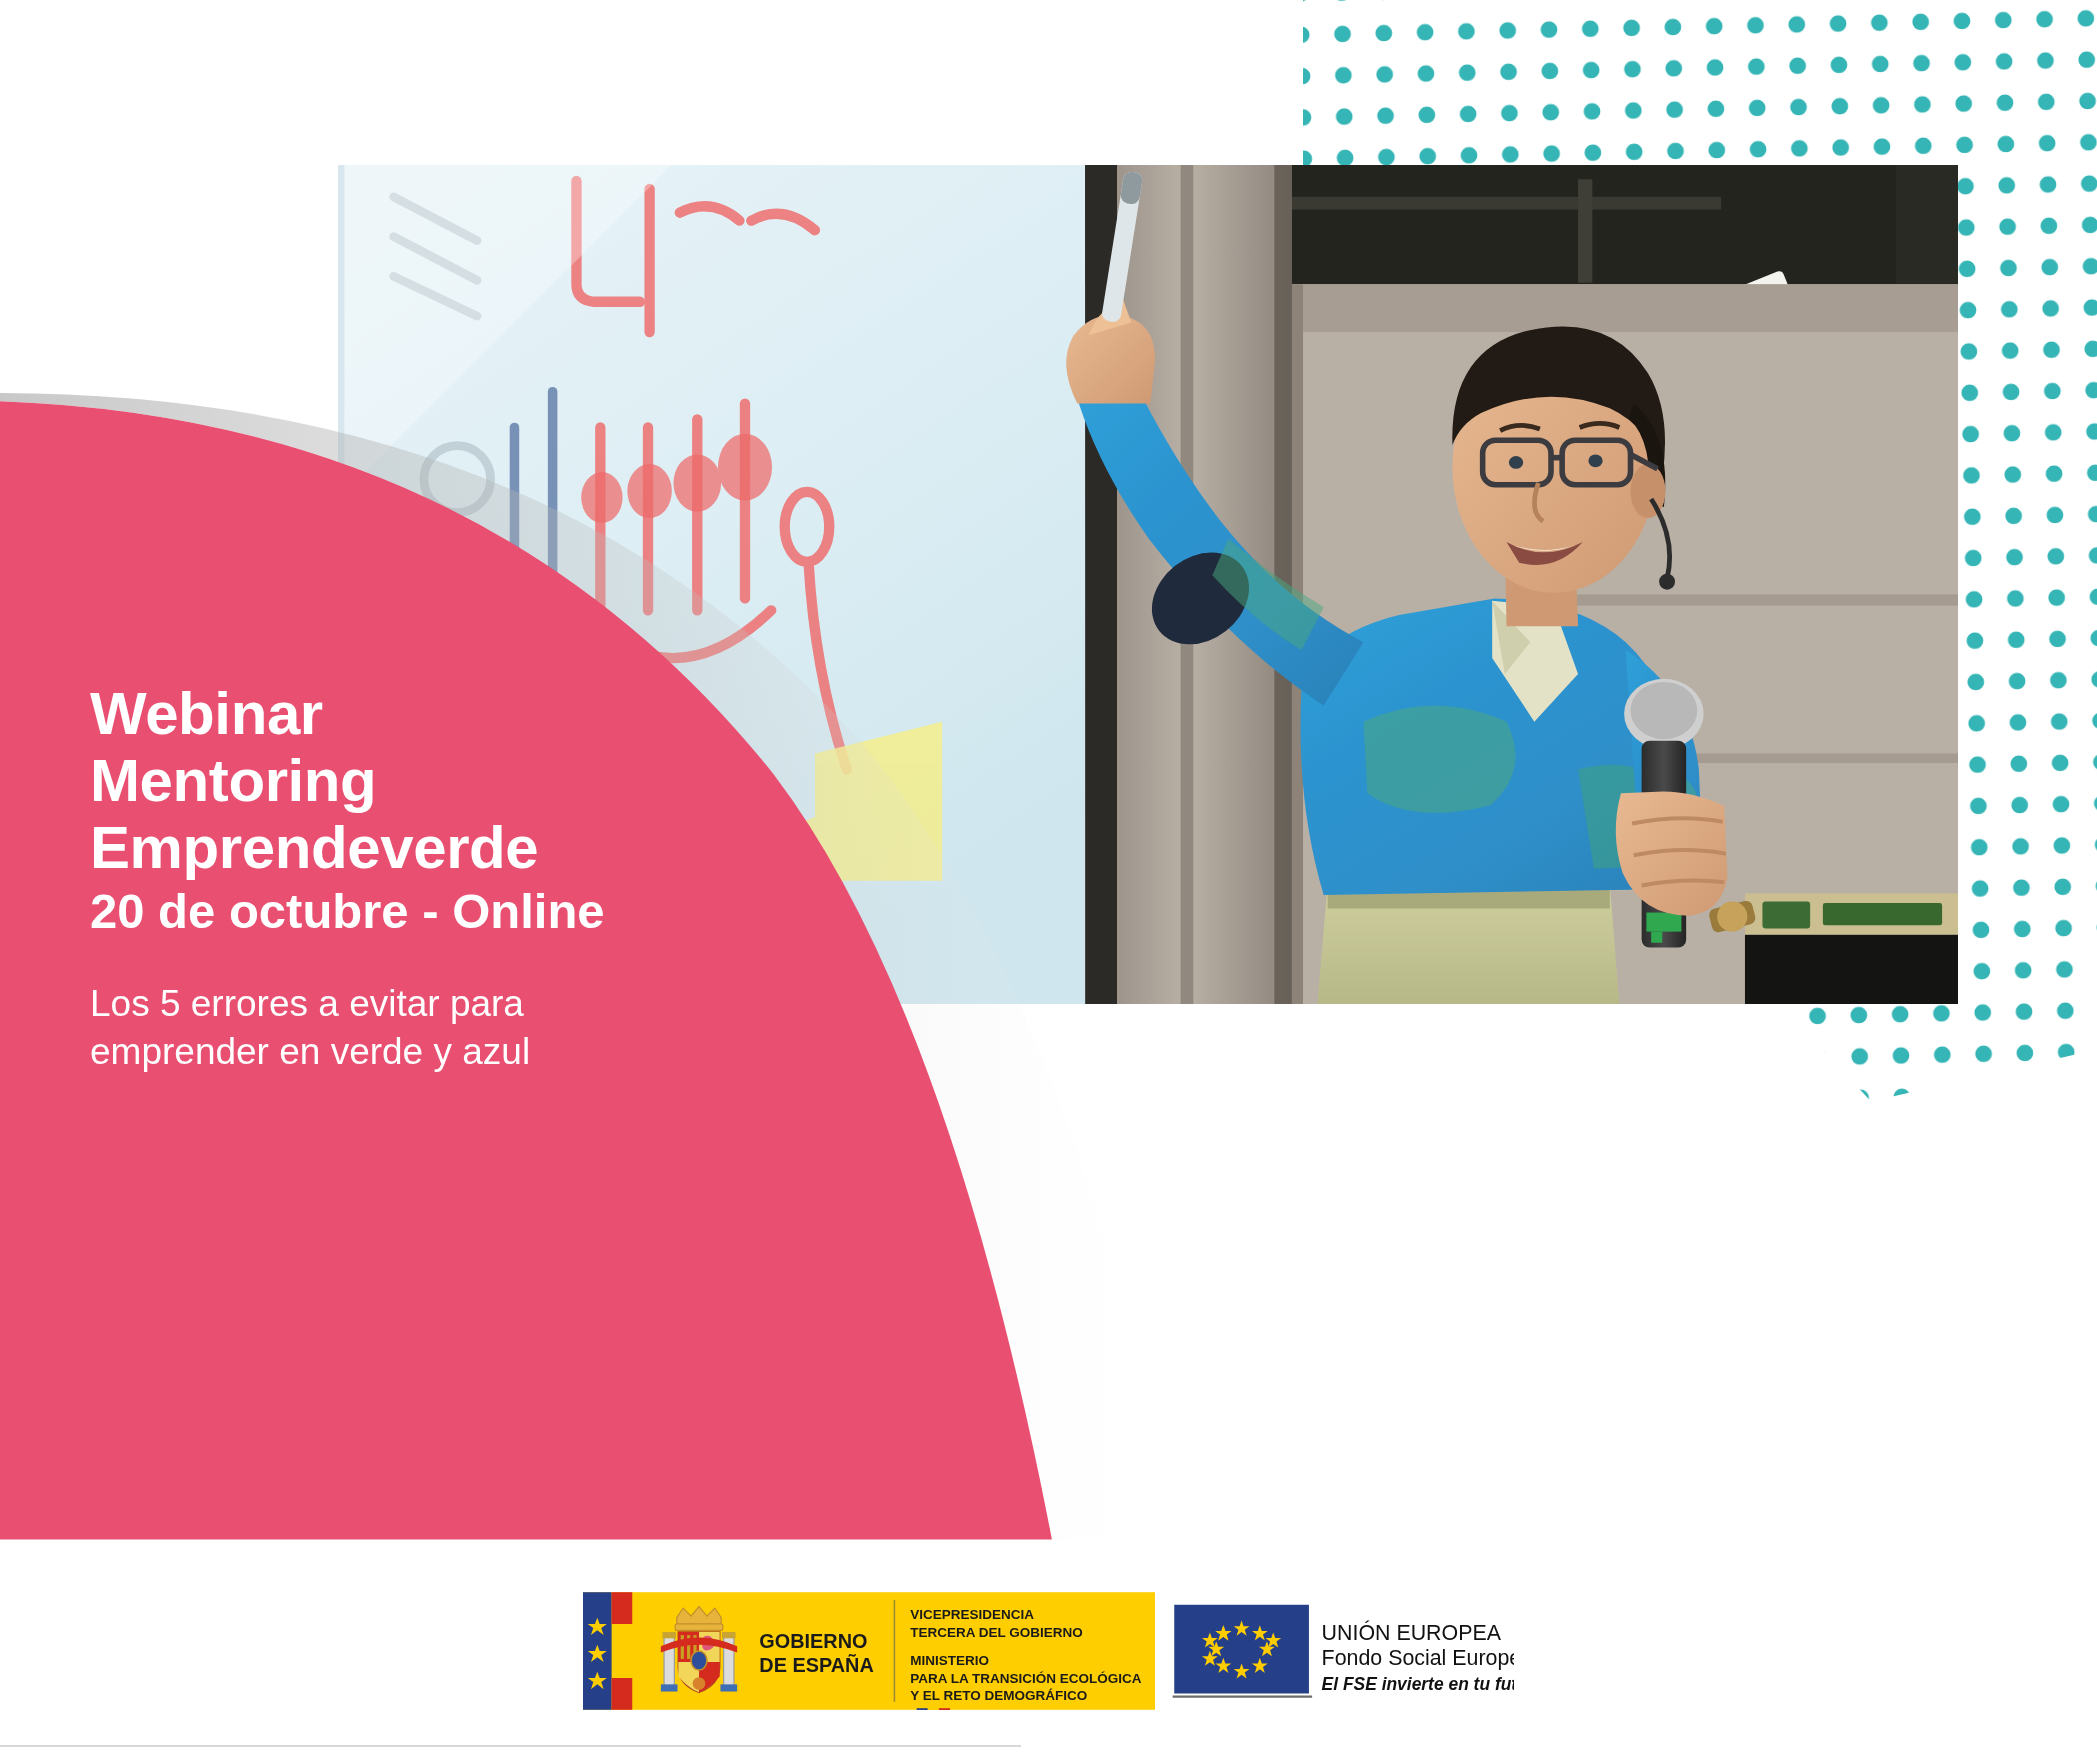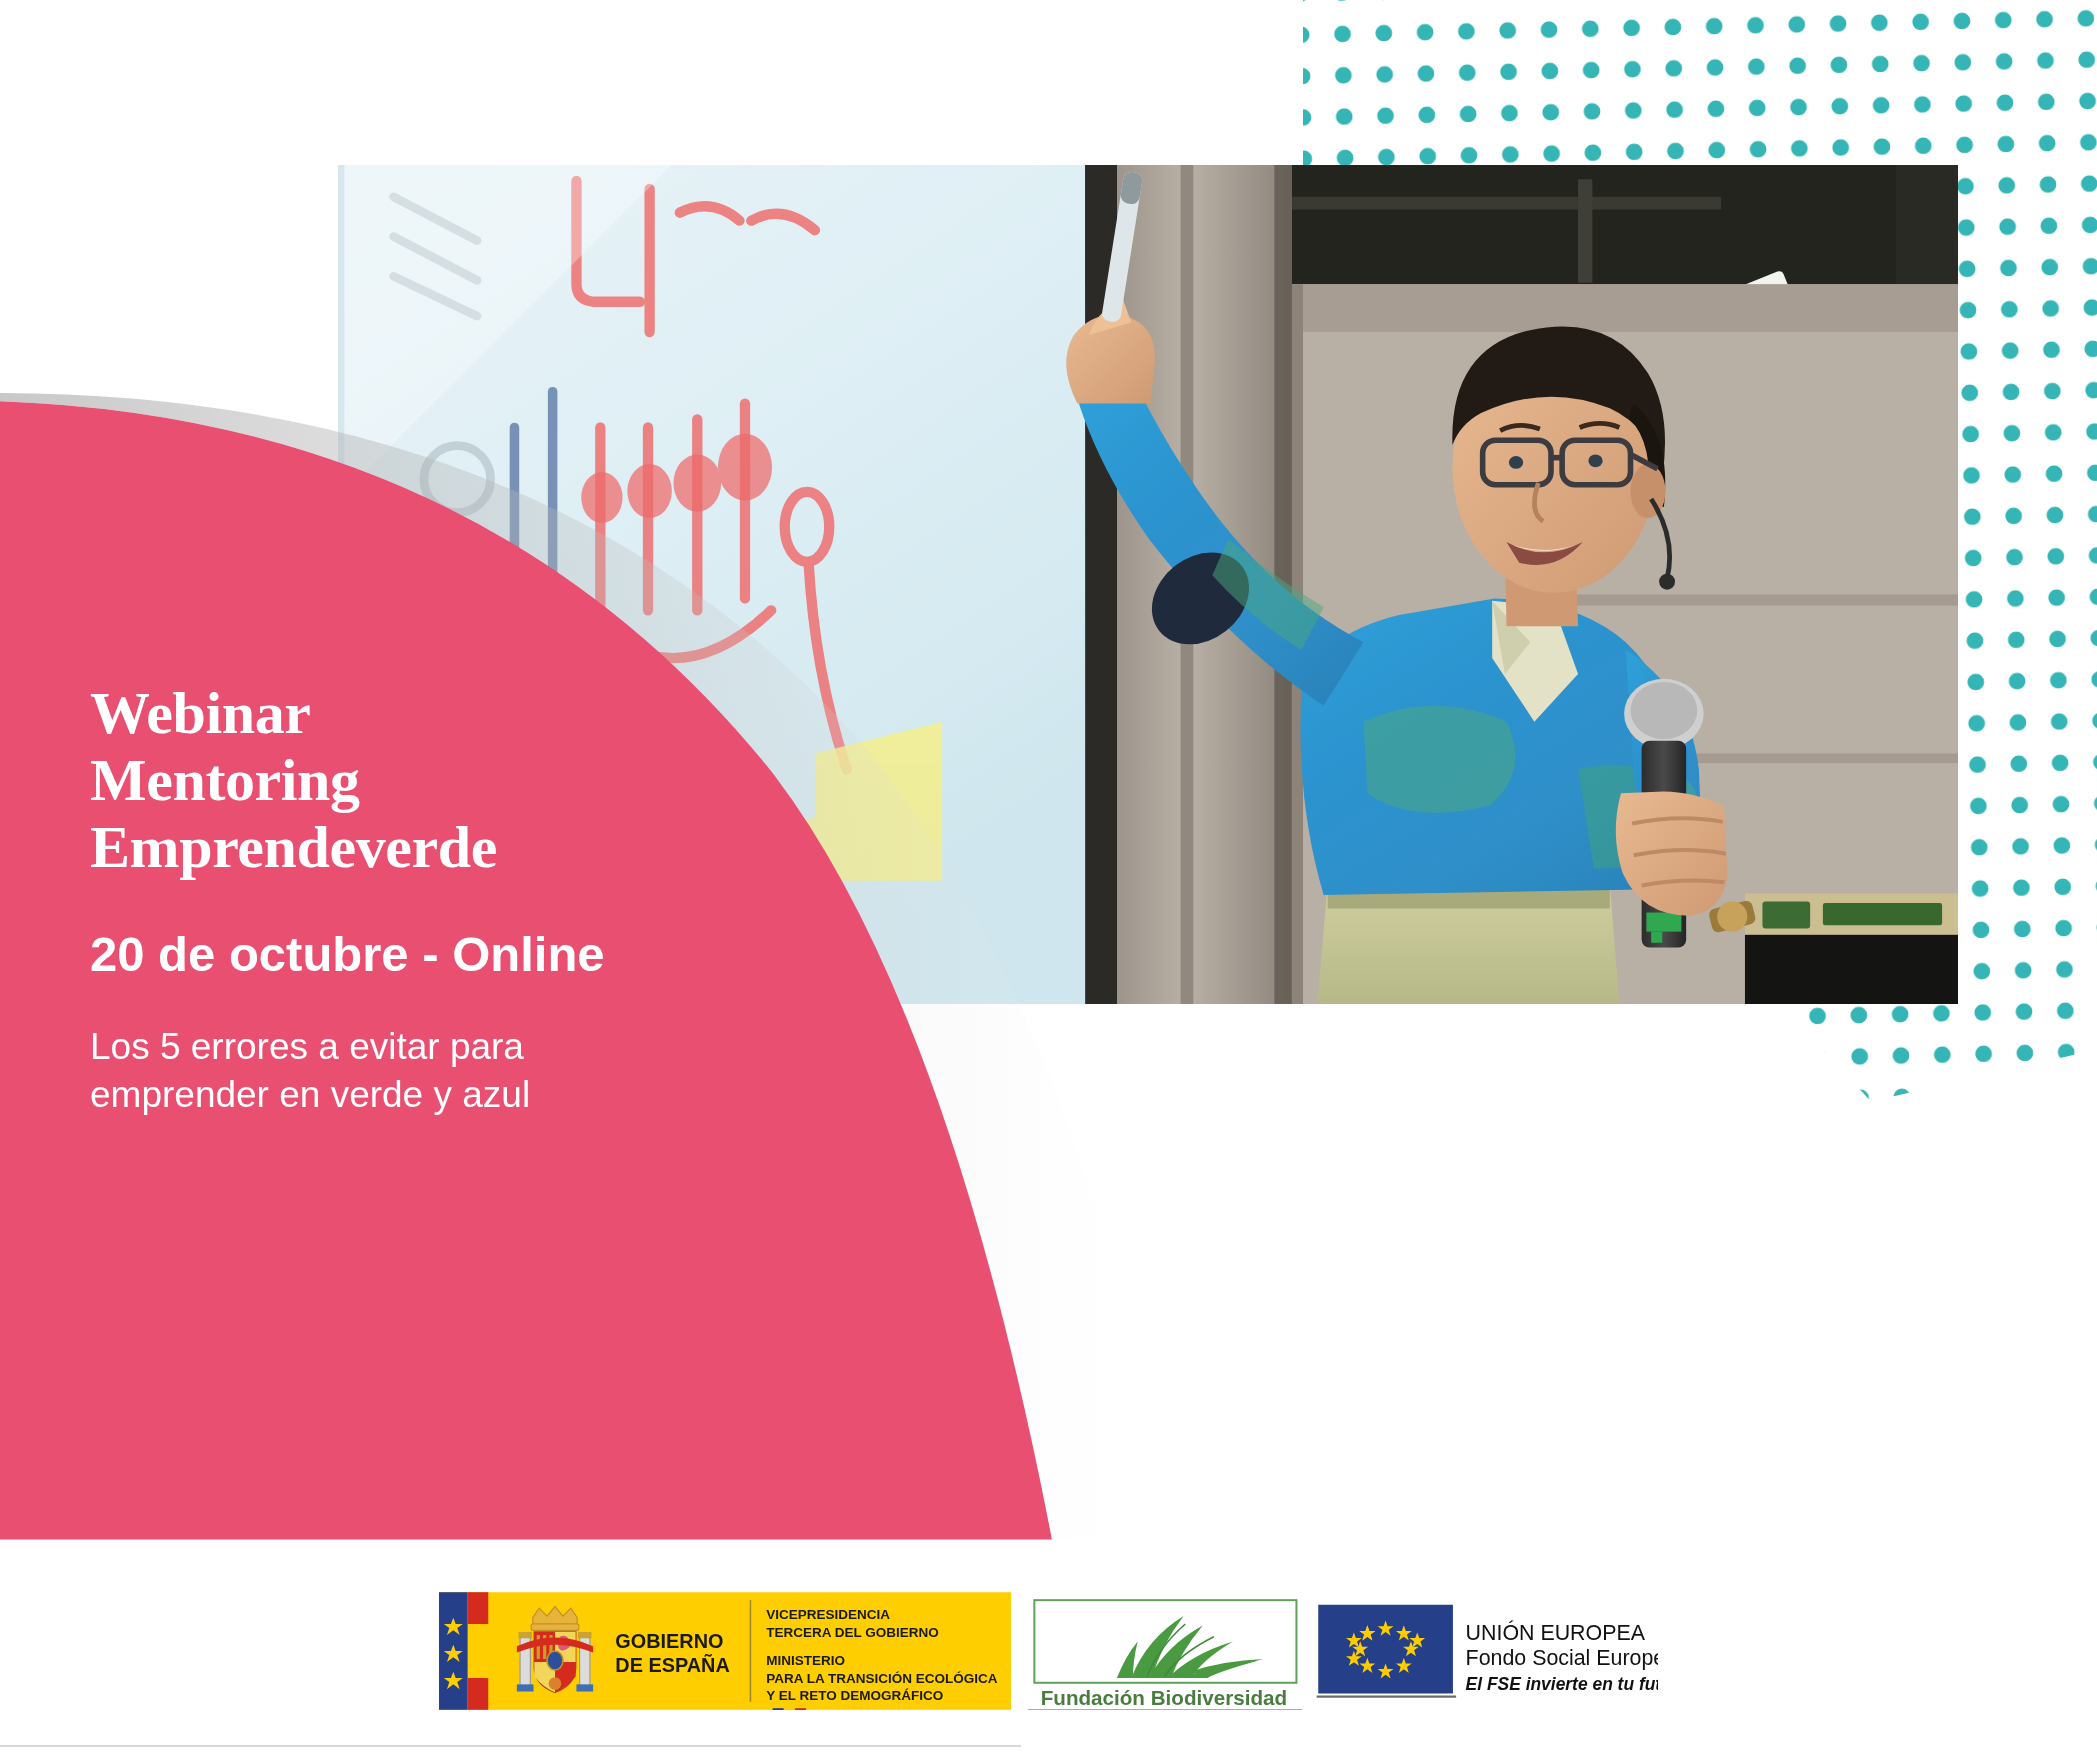--- a/index.html
+++ b/index.html
@@ -51,22 +51,20 @@
     width:842px;
     z-index:6;
     color:#ffffff;
   }
   #event-title{
     font-size:60px;
     font-weight:bold;
     line-height:1.12;
     letter-spacing:-0.4px;
     white-space:pre-line;
-    margin-bottom:43px;
-    font-family:Liberation Serif, serif;
   }
   #event-date{
     font-size:49px;
     font-weight:700;
     line-height:1.2;
     margin-bottom:40px;
   }
   #event-subject{
     font-size:37px;
     font-weight:400;
@@ -454,40 +452,20 @@
       <text x="412" y="136" font-family="Liberation Sans, sans-serif" font-size="17" font-weight="bold" fill="#1a1a1a">Y EL RETO DEMOGRÁFICO</text>
 
       <g transform="translate(420,146)">
         <rect x="0" y="0" width="14" height="8" fill="#254088"></rect>
         <rect x="14" y="0" width="14" height="8" fill="#FFCE00"></rect>
         <rect x="28" y="0" width="14" height="8" fill="#D52B1E"></rect>
       </g>
     </svg>
   </div>
 
-  <div class="logo-slot" id="logo-fbio">
-    <svg width="274" height="118" viewBox="0 0 345 148" aria-hidden="true">
-      <rect x="8" y="10" width="330" height="104" fill="#ffffff" stroke="#5FA05A" stroke-width="2.5"></rect>
-
-      <g fill="#4A9A42">
-        <path d="M 130 108 Q 150 58 196 30 Q 168 66 156 108 Z"></path>
-        <path d="M 152 108 Q 176 66 220 42 Q 192 76 180 108 Z"></path>
-        <path d="M 176 108 Q 206 78 258 62 Q 218 86 206 108 Z"></path>
-        <path d="M 196 108 Q 232 92 290 86 Q 240 100 226 108 Z"></path>
-        <path d="M 112 108 Q 122 82 138 62 Q 132 88 132 108 Z"></path>
-        <path d="M 204 100 Q 246 86 296 84 Q 250 96 222 106 Z"></path>
-      </g>
-      <g stroke="#3F8A3A" stroke-width="2" fill="none">
-        <path d="M 150 106 Q 164 70 198 40"></path>
-        <path d="M 172 106 Q 190 78 234 56"></path>
-      </g>
-      <text x="16" y="142" font-family="Liberation Sans, sans-serif" font-size="26" font-weight="bold" fill="#4A7C3F">Fundación Biodiversidad</text>
-      <line x1="0" y1="148" x2="345" y2="148" stroke="#E8A33D" stroke-width="2"></line>
-    </svg>
-  </div>
 
 
   <div class="logo-slot" id="logo-ue">
     <svg width="342" height="103" viewBox="0 0 430 130" aria-hidden="true">
       <rect x="2" y="6" width="170" height="112" fill="#254088"></rect>
       <g fill="#FFCC00">
         <polygon points="87,26 89.5,33 97,33 91,37.5 93.3,45 87,40.5 80.7,45 83,37.5 77,33 84.5,33"></polygon>
         <polygon points="110,32 112.5,39 120,39 114,43.5 116.3,51 110,46.5 103.7,51 106,43.5 100,39 107.5,39"></polygon>
         <polygon points="119,52 121.5,59 129,59 123,63.5 125.3,71 119,66.5 112.7,71 115,63.5 109,59 116.5,59"></polygon>
         <polygon points="110,73 112.5,80 120,80 114,84.5 116.3,92 110,87.5 103.7,92 106,84.5 100,80 107.5,80"></polygon>

